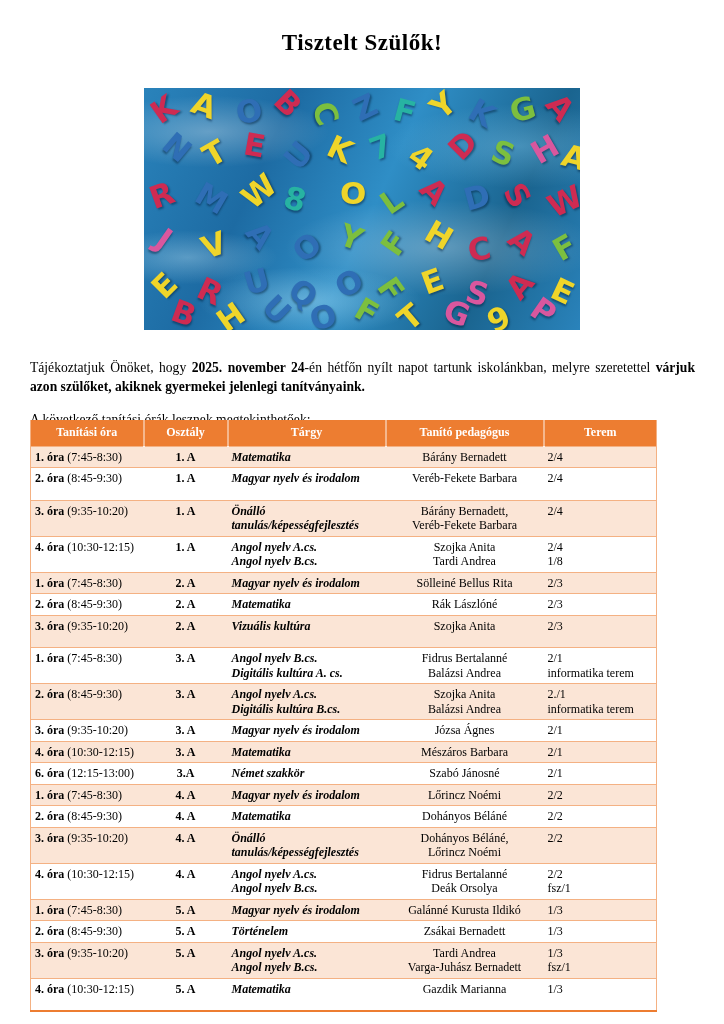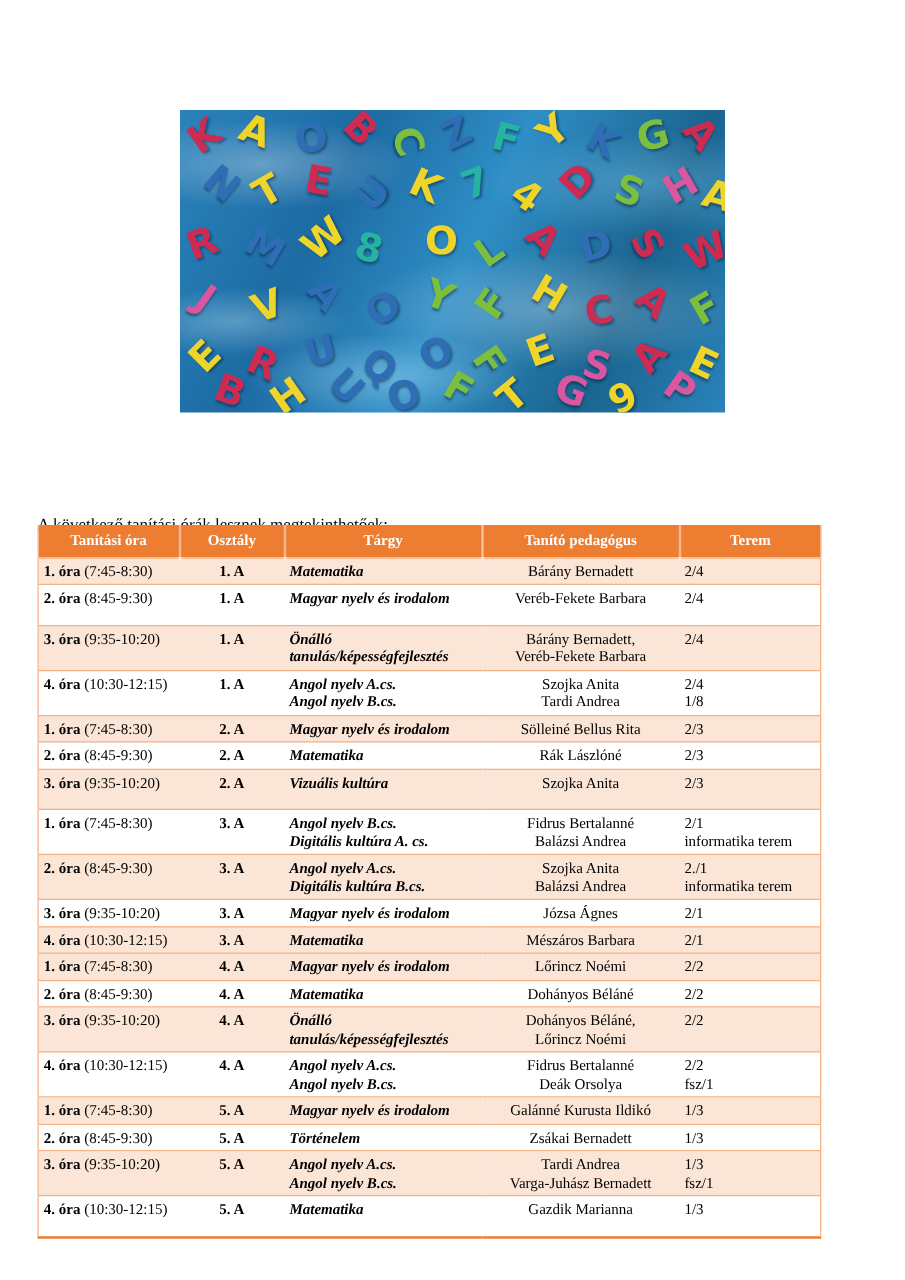--- a/index.html
+++ b/index.html
@@ -72,20 +72,21 @@
   td.cell-class{text-align:center;font-weight:bold;}
   td.cell-subject{text-align:left;font-weight:bold;font-style:italic;}
   td.cell-teacher{text-align:center;}
   td.cell-room{text-align:left;}
 </style>
 </head>
 <body>
 
 <div class="page">
 
+  <h1 class="doc-title">Tisztelt Szülők!</h1>
 
   <div class="photo">
       <span class="ltr" style="left: 8px; top: 6px; color: rgb(206, 43, 82); transform: rotate(-35deg);">K</span>
       <span class="ltr" style="left: 48px; top: 2px; color: rgb(239, 213, 42); transform: rotate(20deg);">A</span>
       <span class="ltr" style="left: 92px; top: 8px; color: rgb(47, 110, 181); transform: rotate(-10deg);">O</span>
       <span class="ltr" style="left: 132px; top: 0px; color: rgb(206, 43, 82); transform: rotate(45deg);">B</span>
       <span class="ltr" style="left: 170px; top: 10px; color: rgb(124, 191, 63); transform: rotate(70deg);">C</span>
       <span class="ltr" style="left: 210px; top: 4px; color: rgb(47, 110, 181); transform: rotate(-25deg);">Z</span>
       <span class="ltr" style="left: 250px; top: 8px; color: rgb(39, 179, 162); transform: rotate(15deg);">F</span>
       <span class="ltr" style="left: 288px; top: 2px; color: rgb(239, 213, 42); transform: rotate(-40deg);">Y</span>
@@ -137,20 +138,21 @@
       <span class="ltr" style="left: 74px; top: 214px; color: rgb(239, 213, 42); transform: rotate(-35deg);">H</span>
       <span class="ltr" style="left: 120px; top: 206px; color: rgb(47, 110, 181); transform: rotate(45deg);">U</span>
       <span class="ltr" style="left: 166px; top: 214px; color: rgb(47, 110, 181); transform: rotate(-15deg);">O</span>
       <span class="ltr" style="left: 212px; top: 208px; color: rgb(124, 191, 63); transform: rotate(30deg);">F</span>
       <span class="ltr" style="left: 256px; top: 214px; color: rgb(239, 213, 42); transform: rotate(-40deg);">T</span>
       <span class="ltr" style="left: 300px; top: 210px; color: rgb(217, 87, 158); transform: rotate(20deg);">G</span>
       <span class="ltr" style="left: 344px; top: 216px; color: rgb(239, 213, 42); transform: rotate(-25deg);">9</span>
       <span class="ltr" style="left: 388px; top: 208px; color: rgb(217, 87, 158); transform: rotate(35deg);">P</span>
     </div>
 
+  <p class="intro"><span>Tájékoztatjuk Önöket, hogy </span><b>2025. november 24</b><span>-én hétfőn nyílt napot tartunk iskolánkban, melyre szeretettel </span><b>várjuk azon szülőket, akiknek gyermekei jelenlegi tanítványaink.</b></p>
 
   <p class="intro-line2">A következő tanítási órák lesznek megtekinthetőek:</p>
 
   <table class="schedule">
     <colgroup>
       <col class="c0">
         <col class="c1">
         <col class="c2">
         <col class="c3">
         <col class="c4">
@@ -312,20 +314,33 @@
           <td class="cell-subject">
             <div>Matematika</div>
           </td>
           <td class="cell-teacher">
             <div>Mészáros Barbara</div>
           </td>
           <td class="cell-room">
             <div>2/1</div>
           </td>
         </tr>
+        <tr class="plain">
+          <td class="cell-lesson"><span class="lesson-no">6. óra</span><span class="lesson-time">(12:15-13:00)</span></td>
+          <td class="cell-class">3.A</td>
+          <td class="cell-subject">
+            <div>Német szakkör</div>
+          </td>
+          <td class="cell-teacher">
+            <div>Szabó Jánosné</div>
+          </td>
+          <td class="cell-room">
+            <div>2/1</div>
+          </td>
+        </tr>
         <tr class="alt">
           <td class="cell-lesson"><span class="lesson-no">1. óra</span><span class="lesson-time">(7:45-8:30)</span></td>
           <td class="cell-class">4. A</td>
           <td class="cell-subject">
             <div>Magyar nyelv és irodalom</div>
           </td>
           <td class="cell-teacher">
             <div>Lőrincz Noémi</div>
           </td>
           <td class="cell-room">

